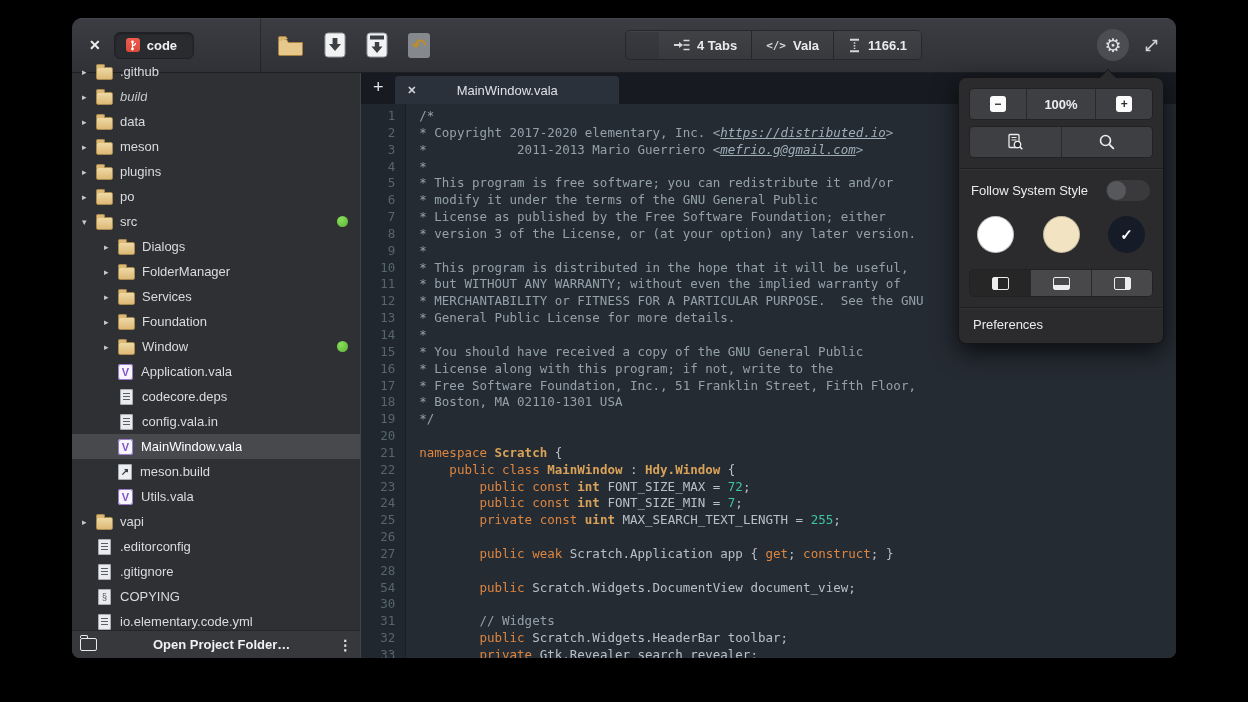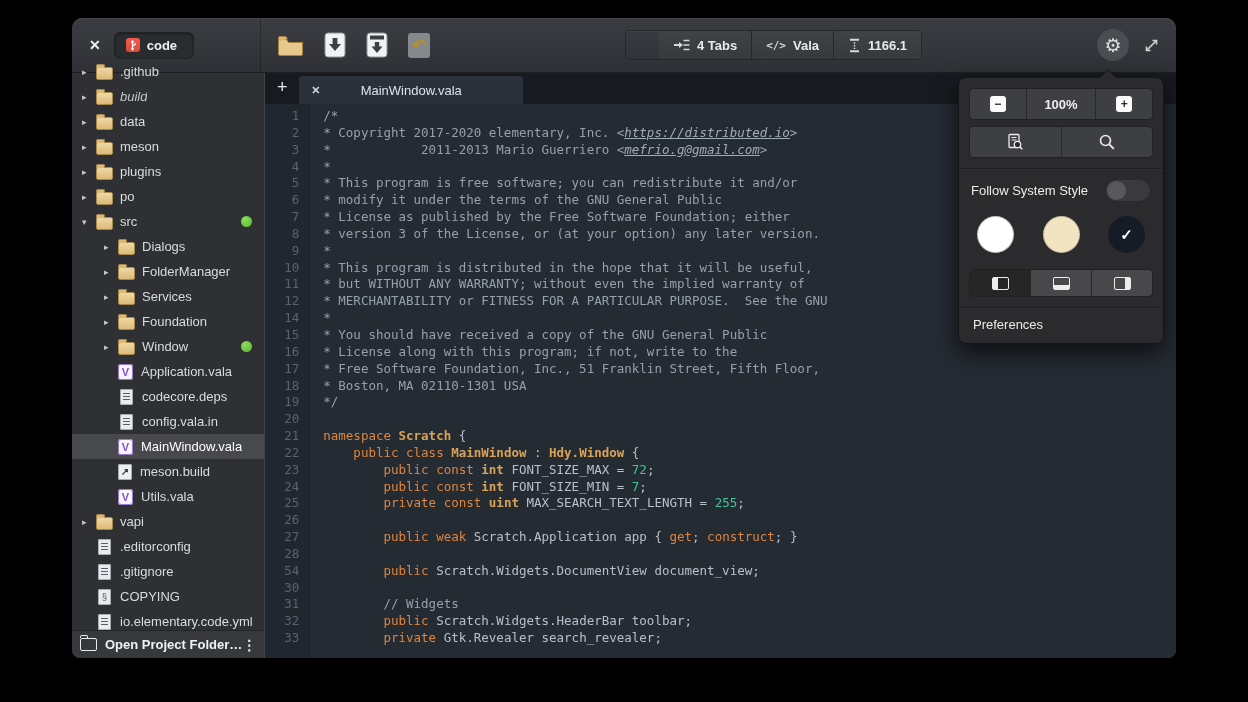--- a/index.html
+++ b/index.html
@@ -49,21 +49,21 @@
     background:#ddb977;border:1px solid #a98a4e;border-bottom:none;border-radius:2px 2px 0 0;}
   .fic.file{width:13px;height:16px;background:#e9ebee;border-radius:2px;box-shadow:inset 0 0 0 1px #a9adb3;margin:0 9px 0 2px;}
   .fic.file::before{content:"";position:absolute;left:3px;right:3px;top:4px;height:9px;
     background:repeating-linear-gradient(#5a5f66 0 1px,transparent 1px 3px);}
   .fic.vala{width:15px;height:16px;background:#f7f4fc;border-radius:3px;box-shadow:inset 0 0 0 1px #9b7bd0;
     color:#7e55c5;font-size:11px;font-weight:bold;line-height:16px;text-align:center;margin-right:8px;}
   .fic.build{width:14px;height:16px;background:#eceef0;border-radius:2px;box-shadow:inset 0 0 0 1px #a9adb3;
     color:#39414c;font-size:10px;font-weight:bold;line-height:16px;text-align:center;margin-right:8px;}
   .fic.license{width:13px;height:16px;background:#e9ebee;border-radius:2px;box-shadow:inset 0 0 0 1px #a9adb3;
     color:#4a505a;font-size:9px;line-height:16px;text-align:center;margin:0 9px 0 2px;}
-  .open-bar{flex:none;height:27px;background:#36383c;border-top:1px solid #242629;display:flex;align-items:center;padding:0 8px;}
+  .open-bar{flex:none;height:27px;background:#36383c;border-top:1px solid #242629;display:flex;align-items:center;padding:0 8px;gap:48px;}
   .folder-outline{width:15px;height:11px;border:1.5px solid #e9eaec;border-radius:2px;position:relative;margin-right:8px;flex:none;}
   .folder-outline::before{content:"";position:absolute;top:-4px;left:-1.5px;width:6px;height:2px;
     border:1.5px solid #e9eaec;border-bottom:none;border-radius:2px 2px 0 0;}
   .open-label{color:#f0f1f3;font-size:13px;font-weight:bold;white-space:nowrap;}
   .kebab{margin-left:auto;color:#e9eaec;font-size:14px;font-weight:bold;letter-spacing:0;line-height:1;}
   
   .editor{flex:1;display:flex;flex-direction:column;background:#252b33;min-width:0;}
   .tabstrip{flex:none;height:31px;background:#171b21;display:flex;align-items:flex-end;}
   .newtab-btn{width:34px;height:31px;background:none;border:none;color:#e4e5e7;font-size:18px;cursor:default;padding-bottom:3px;}
   .tab{position:relative;width:224px;height:28px;background:#2b313a;border-radius:4px 4px 0 0;display:flex;
@@ -340,20 +340,21 @@
             <div class="cline"><span class="lnum">3</span><span class="ltext"><span class="tk-c">*            2011-2013 Mario Guerriero &lt;</span><span class="tk-u">mefrio.g@gmail.com</span><span class="tk-c">&gt;</span></span></div>
             <div class="cline"><span class="lnum">4</span><span class="ltext"><span class="tk-c">*</span></span></div>
             <div class="cline"><span class="lnum">5</span><span class="ltext"><span class="tk-c">* This program is free software; you can redistribute it and/or</span></span></div>
             <div class="cline"><span class="lnum">6</span><span class="ltext"><span class="tk-c">* modify it under the terms of the GNU General Public</span></span></div>
             <div class="cline"><span class="lnum">7</span><span class="ltext"><span class="tk-c">* License as published by the Free Software Foundation; either</span></span></div>
             <div class="cline"><span class="lnum">8</span><span class="ltext"><span class="tk-c">* version 3 of the License, or (at your option) any later version.</span></span></div>
             <div class="cline"><span class="lnum">9</span><span class="ltext"><span class="tk-c">*</span></span></div>
             <div class="cline"><span class="lnum">10</span><span class="ltext"><span class="tk-c">* This program is distributed in the hope that it will be useful,</span></span></div>
             <div class="cline"><span class="lnum">11</span><span class="ltext"><span class="tk-c">* but WITHOUT ANY WARRANTY; without even the implied warranty of</span></span></div>
             <div class="cline"><span class="lnum">12</span><span class="ltext"><span class="tk-c">* MERCHANTABILITY or FITNESS FOR A PARTICULAR PURPOSE.  See the GNU</span></span></div>
+            <div class="cline"><span class="lnum">13</span><span class="ltext"><span class="tk-c">* General Public License for more details.</span></span></div>
             <div class="cline"><span class="lnum">14</span><span class="ltext"><span class="tk-c">*</span></span></div>
             <div class="cline"><span class="lnum">15</span><span class="ltext"><span class="tk-c">* You should have received a copy of the GNU General Public</span></span></div>
             <div class="cline"><span class="lnum">16</span><span class="ltext"><span class="tk-c">* License along with this program; if not, write to the</span></span></div>
             <div class="cline"><span class="lnum">17</span><span class="ltext"><span class="tk-c">* Free Software Foundation, Inc., 51 Franklin Street, Fifth Floor,</span></span></div>
             <div class="cline"><span class="lnum">18</span><span class="ltext"><span class="tk-c">* Boston, MA 02110-1301 USA</span></span></div>
             <div class="cline"><span class="lnum">19</span><span class="ltext"><span class="tk-c">*/</span></span></div>
             <div class="cline"><span class="lnum">20</span><span class="ltext"></span></div>
             <div class="cline"><span class="lnum">21</span><span class="ltext"><span class="tk-k">namespace</span><span class="tk-p"> </span><span class="tk-t">Scratch</span><span class="tk-p"> {</span></span></div>
             <div class="cline"><span class="lnum">22</span><span class="ltext"><span class="tk-p">    </span><span class="tk-k">public class</span><span class="tk-p"> </span><span class="tk-t">MainWindow</span><span class="tk-p"> : </span><span class="tk-t">Hdy.Window</span><span class="tk-p"> {</span></span></div>
             <div class="cline"><span class="lnum">23</span><span class="ltext"><span class="tk-p">        </span><span class="tk-k">public const</span><span class="tk-p"> </span><span class="tk-t">int</span><span class="tk-p"> FONT_SIZE_MAX = </span><span class="tk-n">72</span><span class="tk-p">;</span></span></div>

